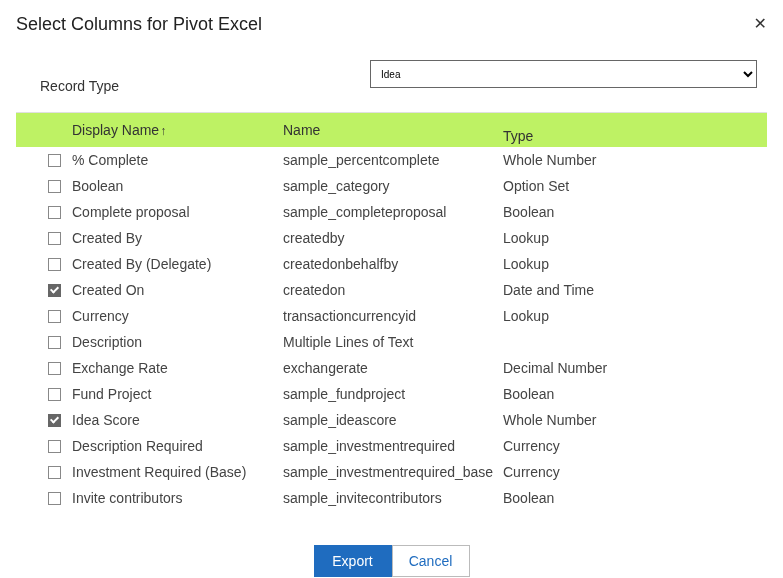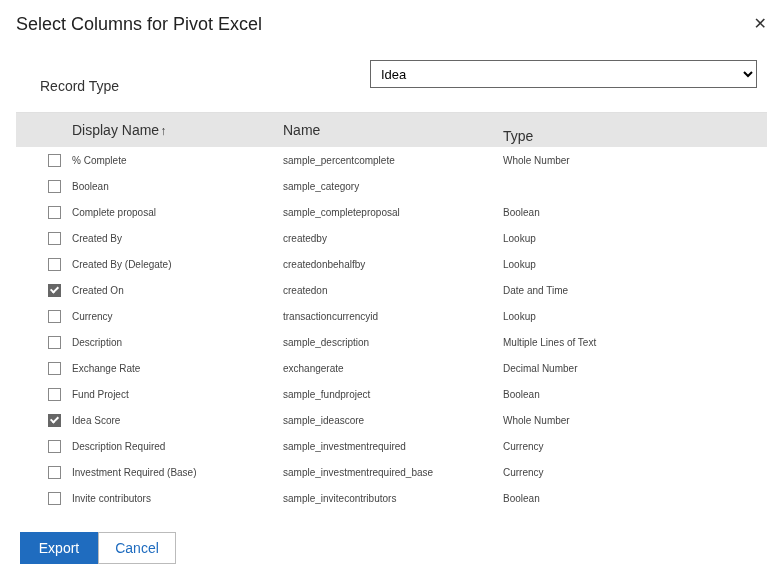--- a/index.html
+++ b/index.html
@@ -42,33 +42,33 @@
     .record-type-label {
       width: 310px;
       font-size: 14px;
       color: #333;
       margin-top: 24px;
     }
     .record-type-select {
       flex: 1;
       height: 28px;
       border: 1px solid #666;
-      font-size: 13px;
+      font-size: 10px;
       padding: 2px 6px;
       background: #fff;
       margin-right: 10px;
     }
     .grid-container {
       margin: 0 16px;
       border-top: 1px solid #e0e0e0;
       position: relative;
     }
     .grid-header {
       display: flex;
-      background: #e5e5e5;
+      background: #bef264;
       height: 34px;
       align-items: center;
       font-size: 14px;
       color: #333;
       padding-left: 32px;
     }
     .col-display { width: 235px; padding-left: 24px; }
     .col-name { width: 220px; }
     .col-type { flex: 1; margin-top: 12px; }
     .sort-arrow { font-size: 12px; margin-left: 1px; }
@@ -78,21 +78,21 @@
       position: relative;
     }
     .grid-body::-webkit-scrollbar { width: 16px; }
     .grid-body::-webkit-scrollbar-track { background: #f0f0f0; }
     .grid-body::-webkit-scrollbar-thumb { background: #c0c0c0; }
     .grid-row {
       display: flex;
       align-items: center;
       height: 26px;
       padding-left: 32px;
-      font-size: 10px;
+      font-size: 14px;
       color: #444;
     }
     .checkbox-cell {
       width: 24px;
       display: flex;
       align-items: center;
     }
     .chk {
       width: 13px;
       height: 13px;
@@ -117,23 +117,23 @@
       margin-top: -2px;
     }
     .cell-display { width: 211px; }
     .cell-name { width: 220px; }
     .cell-type { flex: 1; }
     .footer {
       position: absolute;
       bottom: 0;
       right: 0;
       left: 0;
-      padding: 12px 20px 14px;
-      display: flex;
-      justify-content: flex-start;
+      padding: 12px 20px 1px;
+      display: flex;
+      justify-content: center;
       gap: 0;
       background: #fff;
     }
     .btn {
       min-width: 78px;
       height: 32px;
       font-size: 14px;
       border: 1px solid #ccc;
       background: #fff;
       cursor: pointer;
@@ -182,20 +182,21 @@
         <div class="cell-display">% Complete</div>
         <div class="cell-name">sample_percentcomplete</div>
         <div class="cell-type">Whole Number</div>
       </div>
       <div class="grid-row">
         <div class="checkbox-cell">
           <span class="chk"></span>
         </div>
         <div class="cell-display">Boolean</div>
         <div class="cell-name">sample_category</div>
+        <div class="cell-type">Option Set</div>
       </div>
       <div class="grid-row">
         <div class="checkbox-cell">
           <span class="chk"></span>
         </div>
         <div class="cell-display">Complete proposal</div>
         <div class="cell-name">sample_completeproposal</div>
         <div class="cell-type">Boolean</div>
       </div>
       <div class="grid-row">
@@ -228,21 +229,20 @@
         </div>
         <div class="cell-display">Currency</div>
         <div class="cell-name">transactioncurrencyid</div>
         <div class="cell-type">Lookup</div>
       </div>
       <div class="grid-row">
         <div class="checkbox-cell">
           <span class="chk"></span>
         </div>
         <div class="cell-display">Description</div>
-        <div class="cell-name">sample_description</div>
         <div class="cell-type">Multiple Lines of Text</div>
       </div>
       <div class="grid-row">
         <div class="checkbox-cell">
           <span class="chk"></span>
         </div>
         <div class="cell-display">Exchange Rate</div>
         <div class="cell-name">exchangerate</div>
         <div class="cell-type">Decimal Number</div>
       </div>

